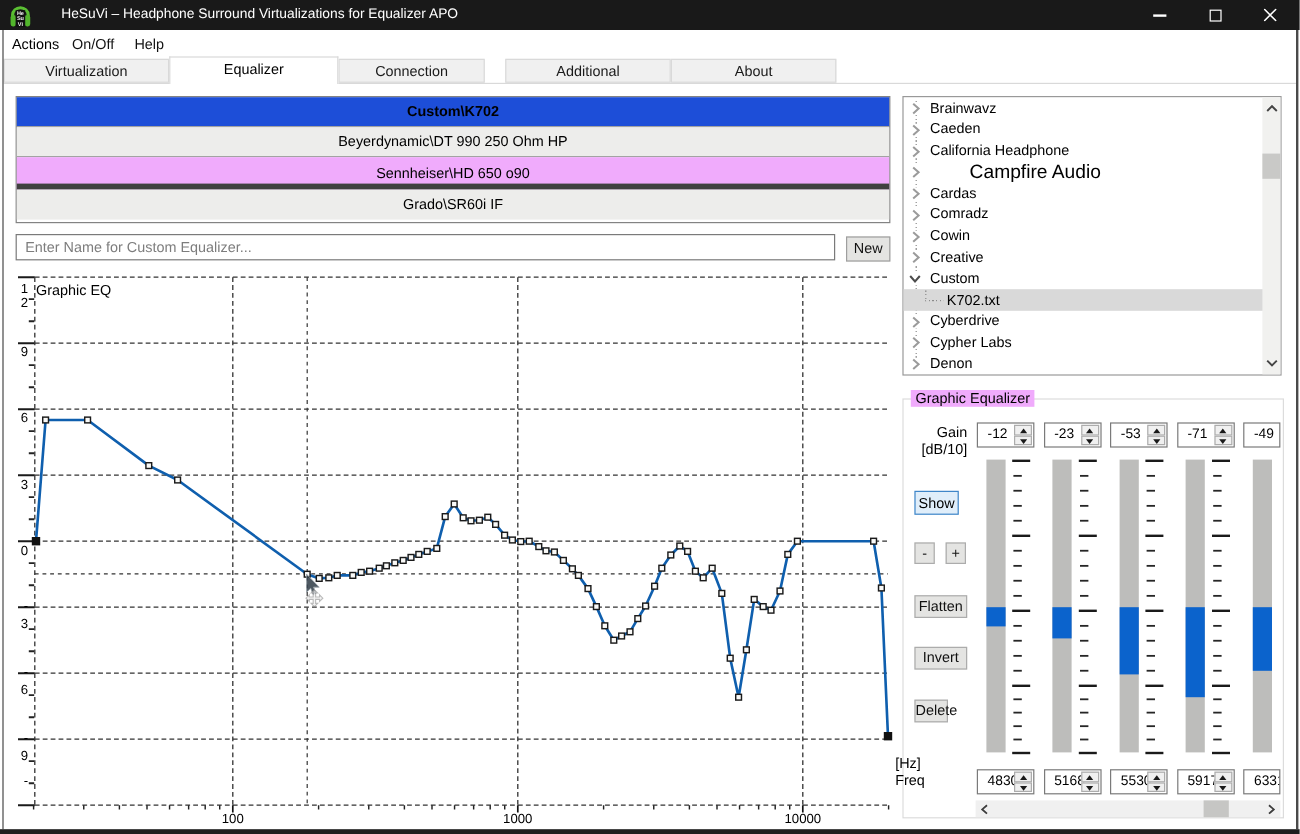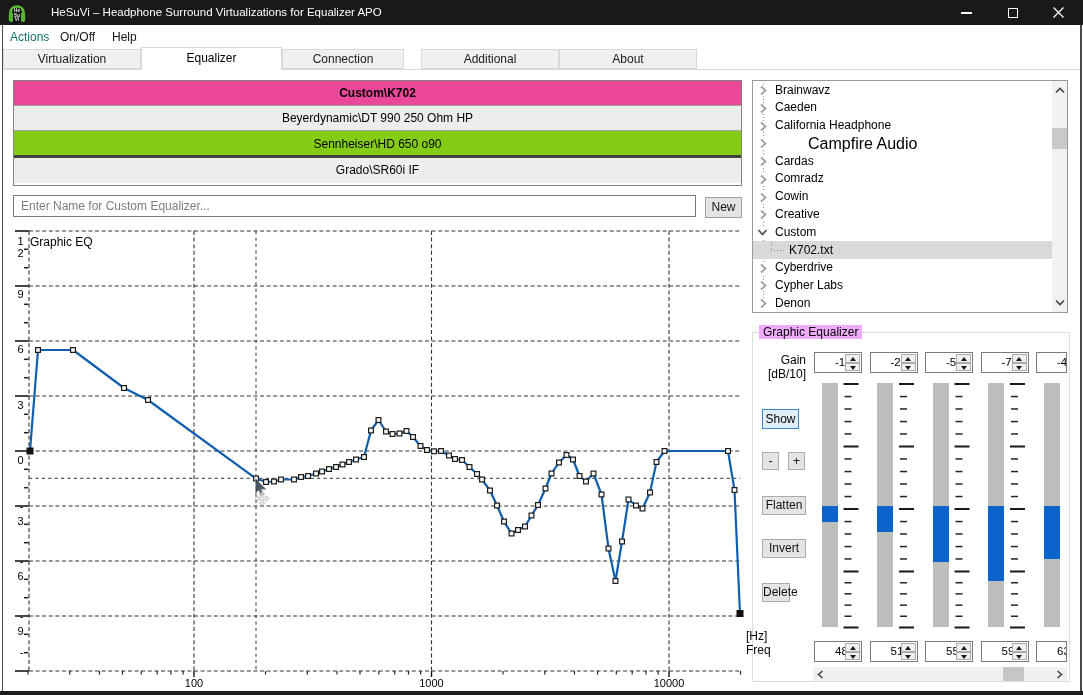--- a/index.html
+++ b/index.html
@@ -1,18 +1,18 @@
 <!DOCTYPE html>
 <html><head><meta charset="utf-8"><style>
 *{margin:0;padding:0;box-sizing:border-box}
 body{width:1083px;height:695px;font-family:"Liberation Sans",sans-serif;background:#fff;overflow:hidden;position:relative}
 .abs{position:absolute}
 .tab{position:absolute;top:49px;height:20px;background:#f0f0f0;border:1px solid #d9d9d9;text-align:center;font-size:12px;line-height:19.5px;color:#1a1a1a}
 .btn{position:absolute;background:#e4e4e2;border:1px solid #acacac;font-size:12px;text-align:center;color:#111}
-.spin{position:absolute;height:21px;border:1px solid #7a7a7a;background:#fff;font-size:11.5px;line-height:19px;padding-left:20px;overflow:hidden}
+.spin{position:absolute;height:21px;border:1px solid #7a7a7a;background:#fff;font-size:11.5px;line-height:19px;padding-left:8px;overflow:hidden}
 .spcol{position:absolute;right:1px;top:1px;width:15px;height:17px}
 .spb{position:absolute;left:0;width:15px;height:8.5px;background:#f0f0f0;border:1px solid #acacac}
 .spb:nth-child(2){top:8.5px}
 .tu,.td{position:absolute;left:3.5px;width:0;height:0;border-left:3px solid transparent;border-right:3px solid transparent}
 .tu{top:2px;border-bottom:4px solid #1a1a1a}
 .td{top:2.5px;border-top:4px solid #1a1a1a}
 </style></head><body>
 
 <div class="abs" style="left:0;top:0;width:1083px;height:25px;background:#191919"></div>
 <svg class="abs" style="left:8px;top:3px" width="18" height="20" viewBox="0 0 18 20">
@@ -25,35 +25,35 @@
  <text x="9" y="18.3" font-size="4.6" fill="#f2f2f2" text-anchor="middle" font-weight="bold" font-family="Liberation Sans">Vi</text>
 </svg>
 
 <span class="abs" style="left:51px;top:0;height:40px;line-height:25px;color:#fff;font-size:11.5px">HeSuVi – Headphone Surround Virtualizations for Equalizer APO</span>
 <div class="abs" style="left:961px;top:12px;width:11px;height:1.5px;background:#fff"></div>
 <div class="abs" style="left:1008px;top:8px;width:9.5px;height:9.5px;border:1.2px solid #fff"></div>
 <svg class="abs" style="left:1053px;top:7px" width="11" height="11">
     <path d="M0.5 0.5 L10.5 10.5 M10.5 0.5 L0.5 10.5" stroke="#fff" stroke-width="1.3"></path>
   </svg>
 
-<span class="abs" style="left:10px;top:29.5px;font-size:12px;color:#0f766e">Actions</span>
+<span class="abs" style="left:10px;top:29.5px;font-size:12px;color:#000000">Actions</span>
 <span class="abs" style="left:60px;top:29.5px;font-size:12px;color:#111">On/Off</span>
 <span class="abs" style="left:112px;top:29.5px;font-size:12px;color:#111">Help</span>
 
 <div class="abs" style="left:3px;top:68.5px;width:1077px;height:1px;background:#d9d9d9"></div>
 <div class="tab" style="left:3px;width:138px">Virtualization</div>
 <div class="tab" style="left:282px;width:122px">Connection</div>
 <div class="tab" style="left:421px;width:138px">Additional</div>
 <div class="tab" style="left:559px;width:138px">About</div>
 <div class="abs" style="left:141px;top:47px;width:141px;height:23px;background:#fff;border:1px solid #d9d9d9;border-bottom:none;text-align:center;font-size:12px;line-height:20px">Equalizer</div>
 
 <div class="abs" style="left:13px;top:80px;width:729px;height:106px;border:1px solid #838383">
-<div style="height:25px;background:#ec4899;border-bottom:1px solid #a3a3a3;font-weight:bold;text-align:center;line-height:25px;font-size:12px">Custom\K702</div>
+<div style="height:25px;background:#1d4ed8;border-bottom:1px solid #a3a3a3;font-weight:bold;text-align:center;line-height:25px;font-size:12px">Custom\K702</div>
     <div style="height:25px;background:#ededeb;border-bottom:1px solid #a3a3a3;font-weight:normal;text-align:center;line-height:25px;font-size:12px">Beyerdynamic\DT 990 250 Ohm HP</div>
-    <div style="height:27px;background:#84cc16;border-bottom:3px solid #404040;font-weight:normal;text-align:center;line-height:27px;font-size:12px">Sennheiser\HD 650 o90</div>
+    <div style="height:27px;background:#f0abfc;border-bottom:5px solid #404040;font-weight:normal;text-align:center;line-height:27px;font-size:12px">Sennheiser\HD 650 o90</div>
     <div style="height:25px;background:#ededeb;font-weight:normal;text-align:center;line-height:25px;font-size:12px">Grado\SR60i IF</div>
 </div>
 
 <div class="abs" style="left:13px;top:195px;width:683px;height:22px;border:1px solid #7a7a7a;background:#fff;font-size:12px;line-height:20px;color:#7d7d7d;padding-left:7px">Enter Name for Custom Equalizer...</div>
 <div class="btn" style="left:705px;top:197px;width:37px;height:21px;line-height:19px;border-color:#9f9f9f">New</div>
 
 <svg style="position:absolute;left:3px;top:220px" width="754" height="472" viewBox="0 0 754 472">
 <line x1="26" y1="11" x2="737" y2="11" stroke="#333" stroke-width="1.1" stroke-dasharray="4 2.6"></line>
     <line x1="12" y1="11" x2="26" y2="11" stroke="#1a1a1a" stroke-width="1.6"></line>
     <line x1="26" y1="66" x2="737" y2="66" stroke="#333" stroke-width="1.1" stroke-dasharray="4 2.6"></line>

